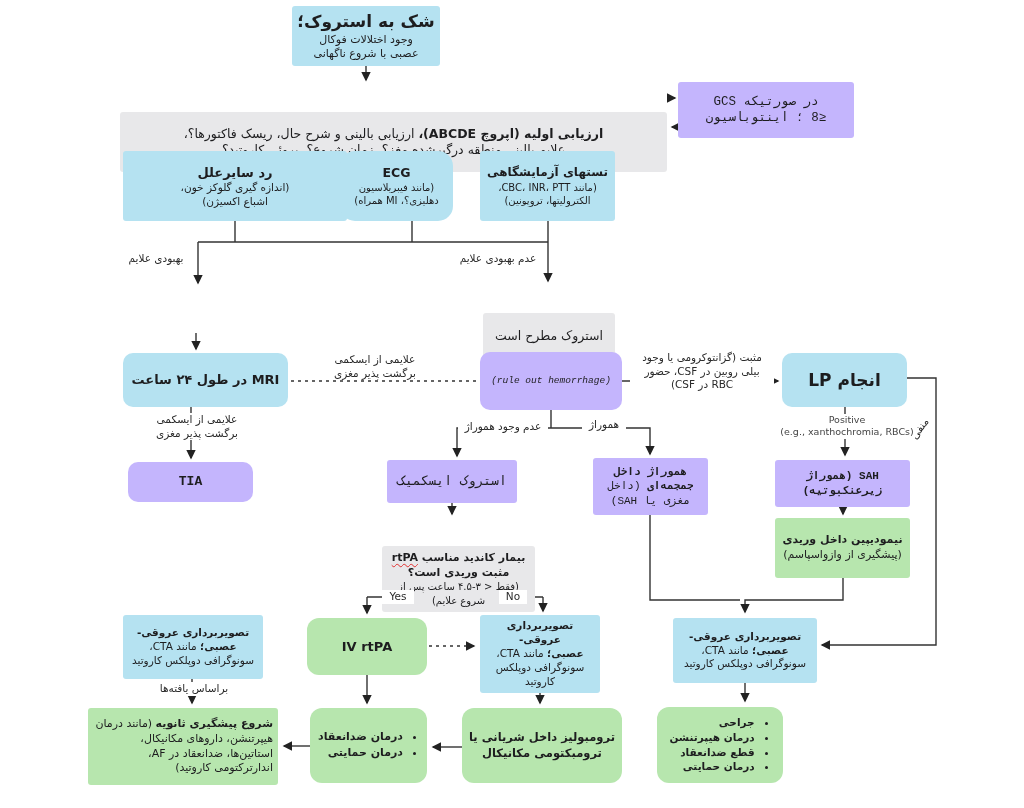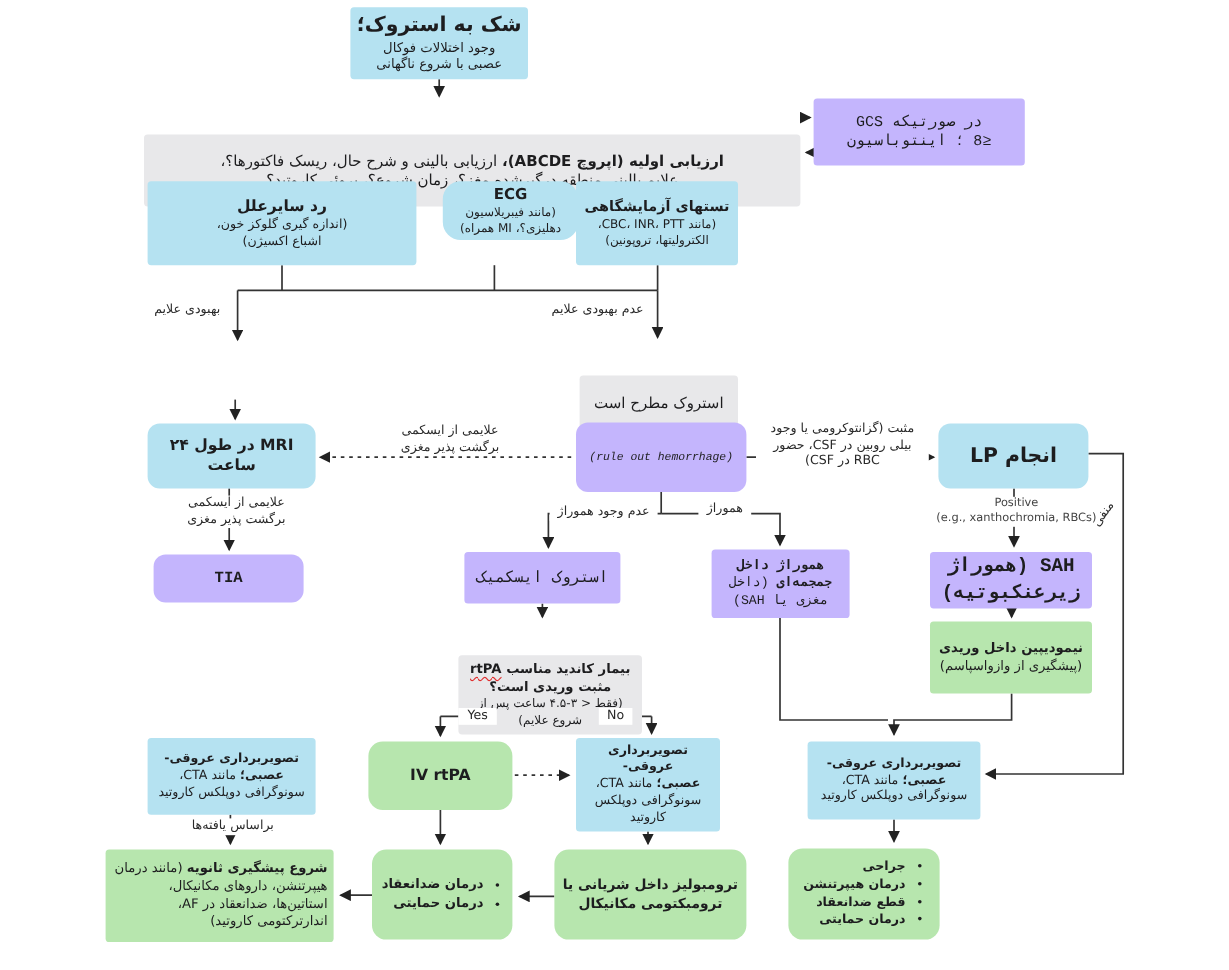--- a/index.html
+++ b/index.html
@@ -112,38 +112,38 @@
     <div class="ln">در صورتیکه GCS</div>
     <div class="ln">≤8 ؛ اینتوباسیون</div>
   </div>
 
   <div class="node blue" style="left:123px;top:151px;width:224px;height:70px;font-size:10.5px;">
     <div class="ln" style="font-size:13px;"><b>رد سایرعلل</b></div>
     <div class="ln">(اندازه گیری گلوکز خون،</div>
     <div class="ln">اشباع اکسیژن)</div>
   </div>
 
-  <div class="node blue" style="left:369px;top:151px;width:113px;height:49px;font-size:10px;border-radius:15px;">
+  <div class="node blue" style="left:340px;top:151px;width:113px;height:70px;font-size:10px;border-radius:15px;">
     <div class="ln" style="font-size:12.5px;"><b>ECG</b></div>
     <div class="ln">(مانند فیبریلاسیون</div>
     <div class="ln">دهلیزی؟، MI همراه)</div>
   </div>
 
   <div class="node blue" style="left:480px;top:151px;width:135px;height:70px;font-size:10px;">
     <div class="ln" style="font-size:12px;"><b>تستهای آزمایشگاهی</b></div>
     <div class="ln">(مانند CBC، INR، PTT،</div>
     <div class="ln">الکترولیتها، تروپونین)</div>
   </div>
 
 
   <div class="node gray" style="left:483px;top:285px;width:132px;height:47px;font-size:12.5px;">
     <div class="ln">استروک مطرح است</div>
   </div>
 
-  <div class="node blue r10" style="left:123px;top:353px;width:140px;height:54px;font-size:13px;">
+  <div class="node blue r10" style="left:123px;top:353px;width:165px;height:54px;font-size:13px;">
     <b class="ln">MRI در طول ۲۴ ساعت</b>
   </div>
 
   <div class="node salmon r10 ltr" style="left:480px;top:352px;width:142px;height:58px;font-size:10.5px;direction:ltr;">
     <i class="ln" style="font-size:9.5px;">(rule out hemorrhage)</i>
   </div>
 
   <div class="node blue r10" style="left:782px;top:353px;width:125px;height:54px;font-size:17px;">
     <b class="ln">انجام LP</b>
   </div>
@@ -160,21 +160,21 @@
     <div class="ln" style="font-size:11px;"><b>بیمار کاندید مناسب </b><b class="wavy">rtPA</b></div>
     <div class="ln" style="font-size:11px;"><b>مثبت وریدی است؟</b></div>
     <div class="ln">(فقط &lt; ۳-۴.۵ ساعت پس از</div>
     <div class="ln">شروع علایم)</div>
   </div>
 
   <div class="node salmon" style="left:593px;top:458px;width:115px;height:57px;font-size:11px;">
     <div class="ln"><b>هموراژ داخل جمجمه‌ای</b><span> (داخل مغزی یا SAH)</span></div>
   </div>
 
-  <div class="node salmon" style="left:775px;top:460px;width:135px;height:47px;font-size:16px;font-weight:bold;">
+  <div class="node salmon" style="left:775px;top:460px;width:135px;height:47px;font-size:11px;font-weight:bold;">
     <div class="ln"><b>SAH</b><span> (هموراژ زیرعنکبوتیه)</span></div>
   </div>
 
   <div class="node green" style="left:775px;top:518px;width:135px;height:60px;font-size:11px;">
     <div class="ln"><b>نیمودیپین داخل وریدی</b><span> (پیشگیری از وازواسپاسم)</span></div>
   </div>
 
   <div class="node green r12" style="left:307px;top:618px;width:120px;height:57px;font-size:13px;">
     <b class="ln ltr">IV rtPA</b>
   </div>

